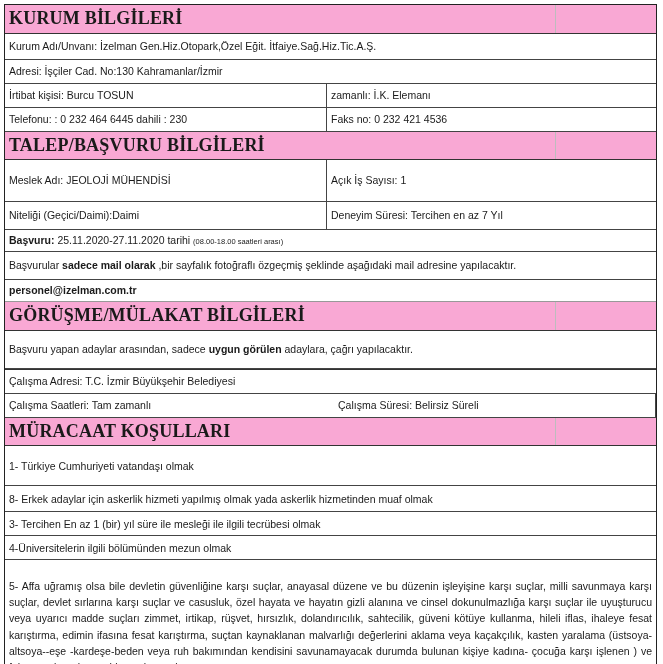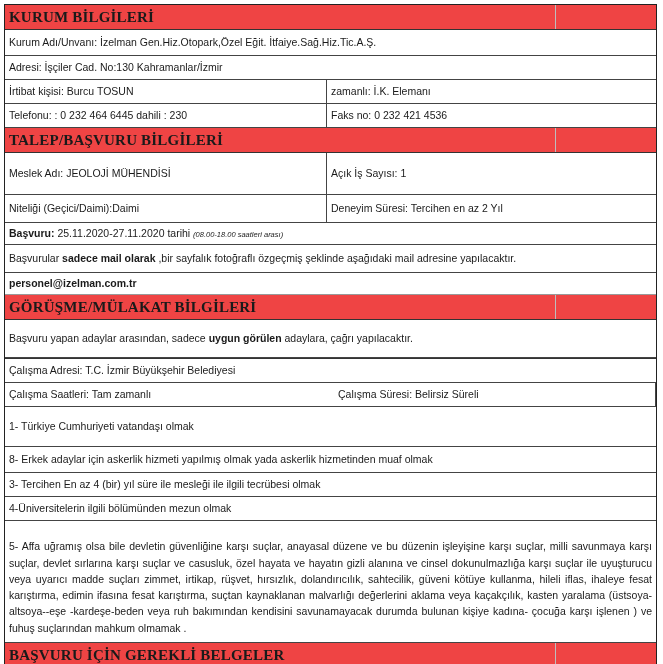--- a/index.html
+++ b/index.html
@@ -9,31 +9,31 @@
   }
   .sheet {
     position: absolute; left: 4px; top: 4px; width: 651px;
     border: 1.5px solid #222; border-bottom: none;
   }
   .row {
     display: flex; border-bottom: 1px solid #444; box-sizing: border-box;
     font-size: 10.5px; line-height: 1.2; align-items: center;
   }
   .row.header {
-    background: #ef4444; border-bottom: 1.5px solid #333;
-    font-family: "Liberation Serif", serif; font-weight: bold; font-size: 15px;
+    background: #f9a8d4; border-bottom: 1.5px solid #333;
+    font-family: "Liberation Serif", serif; font-weight: bold; font-size: 18px;
     letter-spacing: 0.2px;
   }
   .header .main { flex: 1; padding: 3px 4px; border-right: 1px solid #bdbdbd; }
   .header .stub { width: 100px; align-self: stretch; }
   .cell { padding: 4px 4px; box-sizing: border-box; }
   .full { flex: 1; }
   .left { width: 322px; border-right: 1px solid #444; align-self: stretch; display:flex; align-items:center; }
   .right { flex: 1; }
-  .small { font-size: 7.5px; font-style: italic; }
+  .small { font-size: 7.5px; }
   b, .bold { font-weight: bold; }
   .para { text-align: justify; line-height: 1.55; padding: 14px 4px 6px 4px; }
 </style>
 </head>
 <body>
 
 <div class="sheet">
 
   <div class="row header">
     <div class="main">KURUM BİLGİLERİ</div>
@@ -57,21 +57,21 @@
   <div class="row header">
     <div class="main">TALEP/BAŞVURU BİLGİLERİ</div>
       <div class="stub"></div>
   </div>
   <div class="row" style="height:42px">
     <div class="cell left">Meslek Adı: JEOLOJİ  MÜHENDİSİ</div>
     <div class="cell right">Açık İş Sayısı:  1</div>
   </div>
   <div class="row" style="height:28px">
     <div class="cell left">Niteliği (Geçici/Daimi):Daimi</div>
-    <div class="cell right">Deneyim Süresi: Tercihen en az 2 Yıl</div>
+    <div class="cell right">Deneyim Süresi: Tercihen en az 7 Yıl</div>
   </div>
   <div class="row" style="height:22px">
     <div class="cell full"><b>Başvuru:</b><span>  25.11.2020-27.11.2020 tarihi </span><span class="small">(08.00-18.00 saatleri arası)</span></div>
   </div>
   <div class="row" style="height:28px">
     <div class="cell full"><span>Başvurular </span><b>sadece mail olarak</b><span> ,bir sayfalık fotoğraflı özgeçmiş şeklinde aşağıdaki mail adresine yapılacaktır.</span></div>
   </div>
   <div class="row" style="height:22px; border-bottom-color:#999">
     <div class="cell full bold">personel@izelman.com.tr</div>
   </div>
@@ -88,28 +88,32 @@
       <div class="stub"></div>
   </div>
   <div class="row" style="height:24px">
     <div class="cell full">Çalışma Adresi: T.C. İzmir Büyükşehir Belediyesi</div>
   </div>
   <div class="row" style="height:24px">
     <div class="cell right">Çalışma Saatleri: Tam zamanlı</div>
     <div class="cell left">Çalışma Süresi: Belirsiz Süreli</div>
   </div>
 
+  <div class="row header">
+    <div class="main">MÜRACAAT KOŞULLARI</div>
+      <div class="stub"></div>
+  </div>
   <div class="row" style="height:40px">
     <div class="cell full">1- Türkiye Cumhuriyeti vatandaşı olmak</div>
   </div>
   <div class="row" style="height:26px">
     <div class="cell full">8- Erkek adaylar için askerlik hizmeti yapılmış olmak yada askerlik hizmetinden muaf olmak</div>
   </div>
   <div class="row" style="height:24px">
-    <div class="cell full">3- Tercihen En az 4 (bir) yıl süre ile mesleği ile ilgili tecrübesi olmak</div>
+    <div class="cell full">3- Tercihen En az 1 (bir) yıl süre ile mesleği ile ilgili tecrübesi olmak</div>
   </div>
   <div class="row" style="height:24px">
     <div class="cell full">4-Üniversitelerin ilgili bölümünden mezun olmak</div>
   </div>
   <div class="row" style="height:122px; align-items:flex-end">
     <div class="full para">5- Affa uğramış olsa bile devletin güvenliğine karşı suçlar, anayasal düzene ve bu düzenin işleyişine karşı suçlar, milli savunmaya karşı suçlar, devlet sırlarına karşı suçlar ve casusluk, özel hayata ve hayatın gizli alanına ve cinsel dokunulmazlığa karşı suçlar ile uyuşturucu veya uyarıcı madde suçları zimmet, irtikap, rüşvet, hırsızlık, dolandırıcılık, sahtecilik, güveni kötüye kullanma, hileli iflas, ihaleye fesat karıştırma, edimin ifasına fesat karıştırma, suçtan kaynaklanan malvarlığı değerlerini aklama veya kaçakçılık, kasten yaralama (üstsoya-altsoya--eşe -kardeşe-beden veya ruh bakımından kendisini savunamayacak durumda bulunan kişiye kadına- çocuğa karşı işlenen ) ve fuhuş suçlarından mahkum olmamak .</div>
   </div>
 
   <div class="row header">
     <div class="main">BAŞVURU İÇİN GEREKLİ BELGELER</div>

